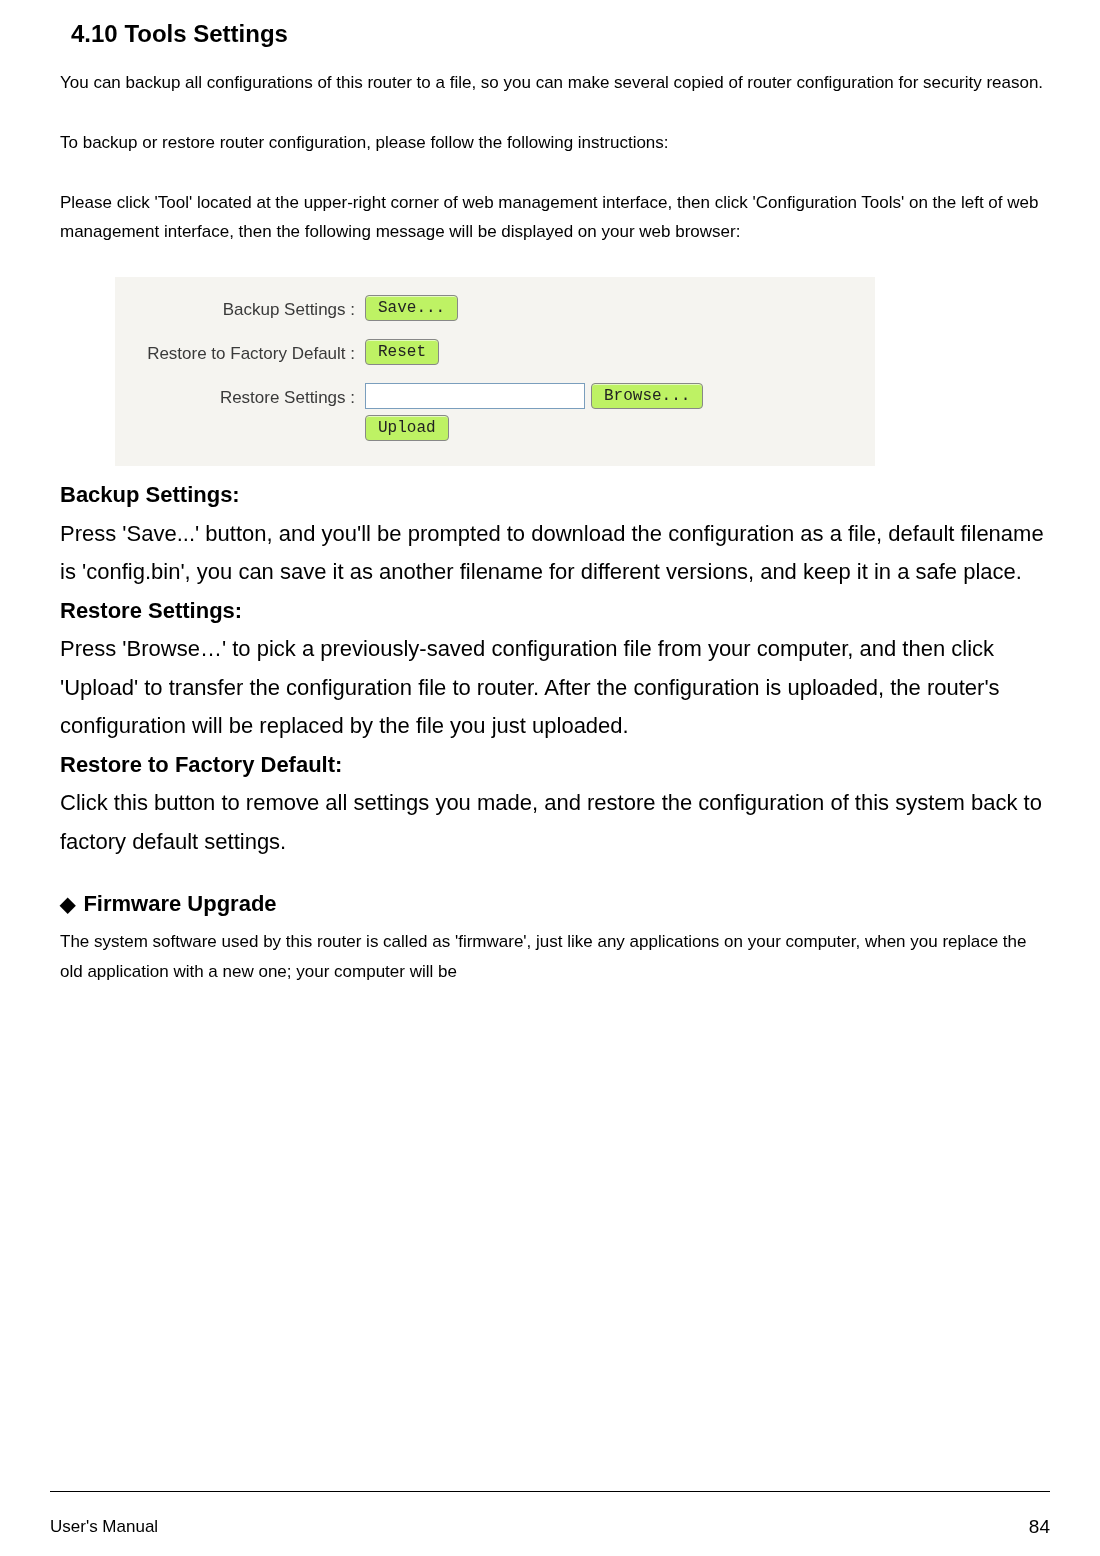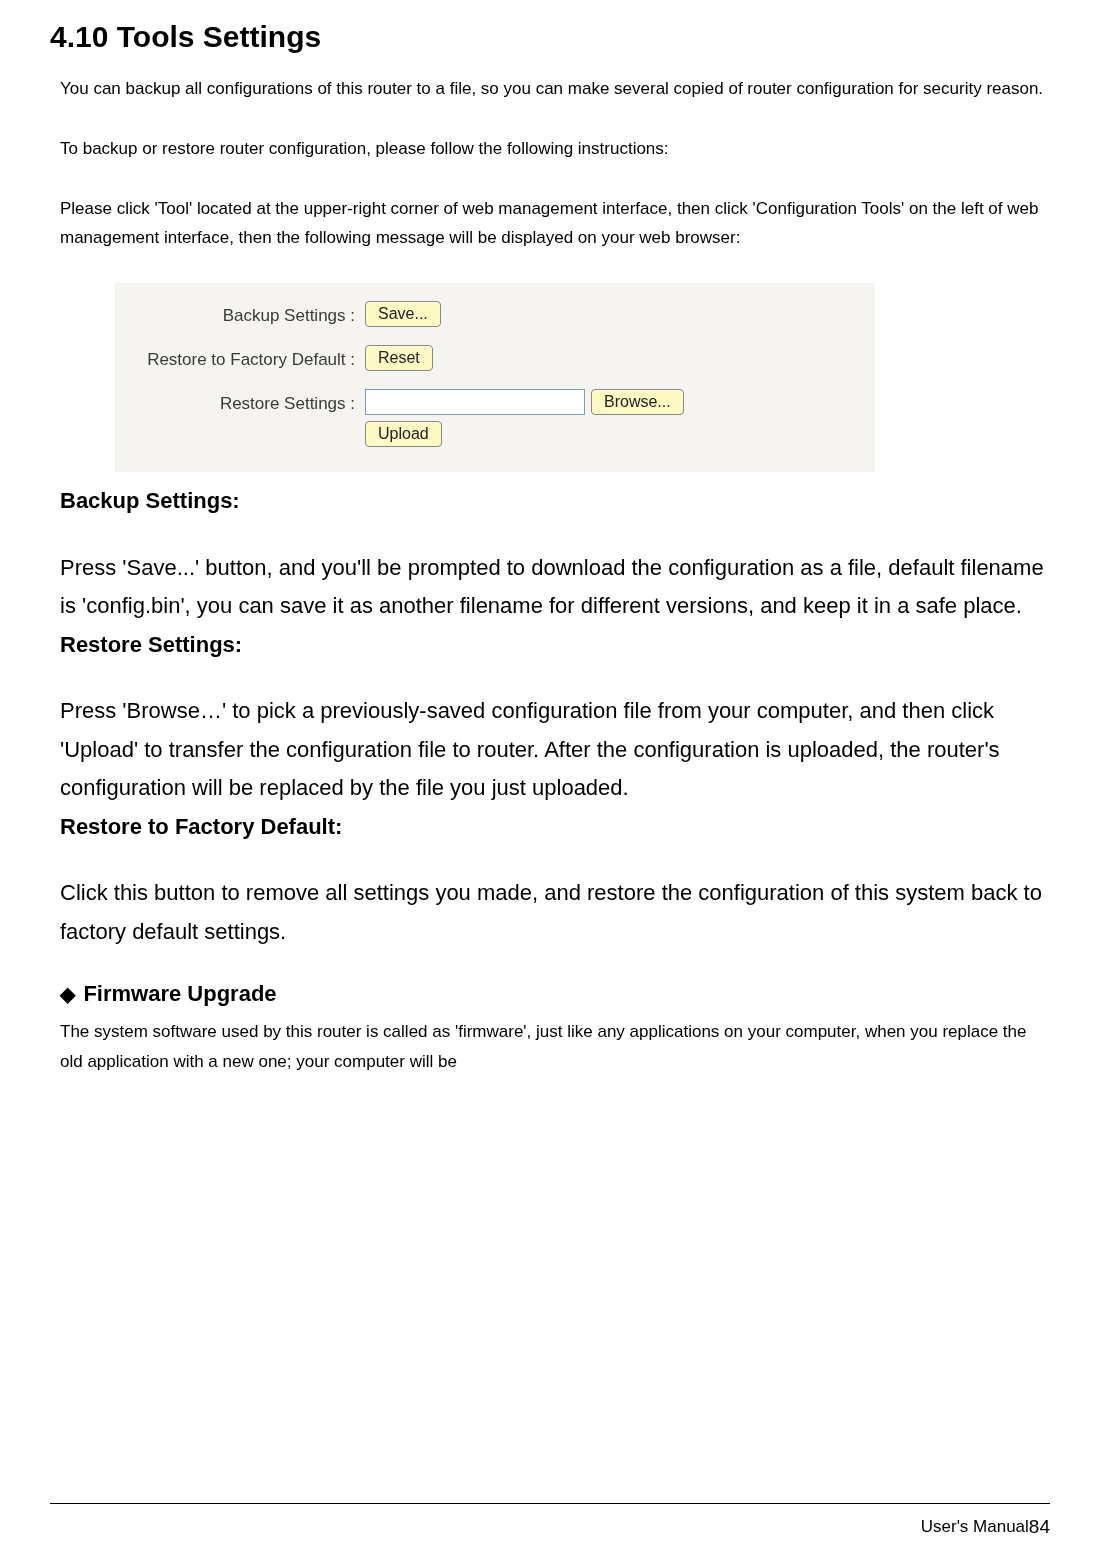--- a/index.html
+++ b/index.html
@@ -12,23 +12,24 @@
       background: #fff;
       width: 1100px;
       height: 1556px;
       position: relative;
       padding: 0 50px;
     }
     .content {
       padding-top: 20px;
     }
     h1 {
-      font-size: 30px;
+      font-size: 24px;
       font-weight: bold;
       margin-bottom: 20px;
+      margin-left: 21px;
     }
     .intro-para {
       font-size: 22px;
       line-height: 1.75;
       margin-bottom: 30px;
       padding-left: 10px;
     }
     .section-header {
       font-size: 22px;
       font-weight: bold;
@@ -49,21 +50,20 @@
     .definition-label {
       font-size: 22px;
       font-weight: bold;
       line-height: 1.75;
       padding-left: 10px;
     }
     .definition-body {
       font-size: 22px;
       line-height: 1.75;
       padding-left: 10px;
-      margin-top: 28px;
     }
     .screenshot-panel {
       background: #f5f4f0;
       width: 760px;
       margin: 0 0 10px 65px;
       padding: 18px 22px 25px 22px;
       font-family: Tahoma, Arial, sans-serif;
       font-size: 17px;
       color: #333;
     }
@@ -87,47 +87,47 @@
       display: flex;
       flex-direction: column;
       gap: 6px;
     }
     .control-row {
       display: flex;
       gap: 6px;
       align-items: center;
     }
     .ui-button {
-      background: #fef9c3;
+      background: #bef264;
       border: 1px solid #888;
       border-radius: 4px;
       padding: 3px 12px;
       font-size: 16px;
-      font-family: Liberation Sans, sans-serif;
+      font-family: Liberation Mono, monospace;
       cursor: pointer;
       color: #222;
       box-shadow: inset 0 1px 0 rgba(255,255,255,0.6);
     }
     .ui-input {
       background: #fff;
       border: 1px solid #7a9ebd;
       height: 26px;
       width: 220px;
       padding: 2px 4px;
       font-size: 15px;
     }
     .footer {
       position: absolute;
       bottom: 18px;
       left: 50px;
       right: 50px;
       border-top: 1px solid #000;
-      padding-top: 12px;
-      display: flex;
-      justify-content: flex-end;
+      padding-top: 24px;
+      display: flex;
+      justify-content: space-between;
       align-items: center;
       font-size: 17px;
     }
     .page-num {
       font-size: 19px;
     }
     .spacer { height: 30px; }
   </style>
 </head>
 <body>

